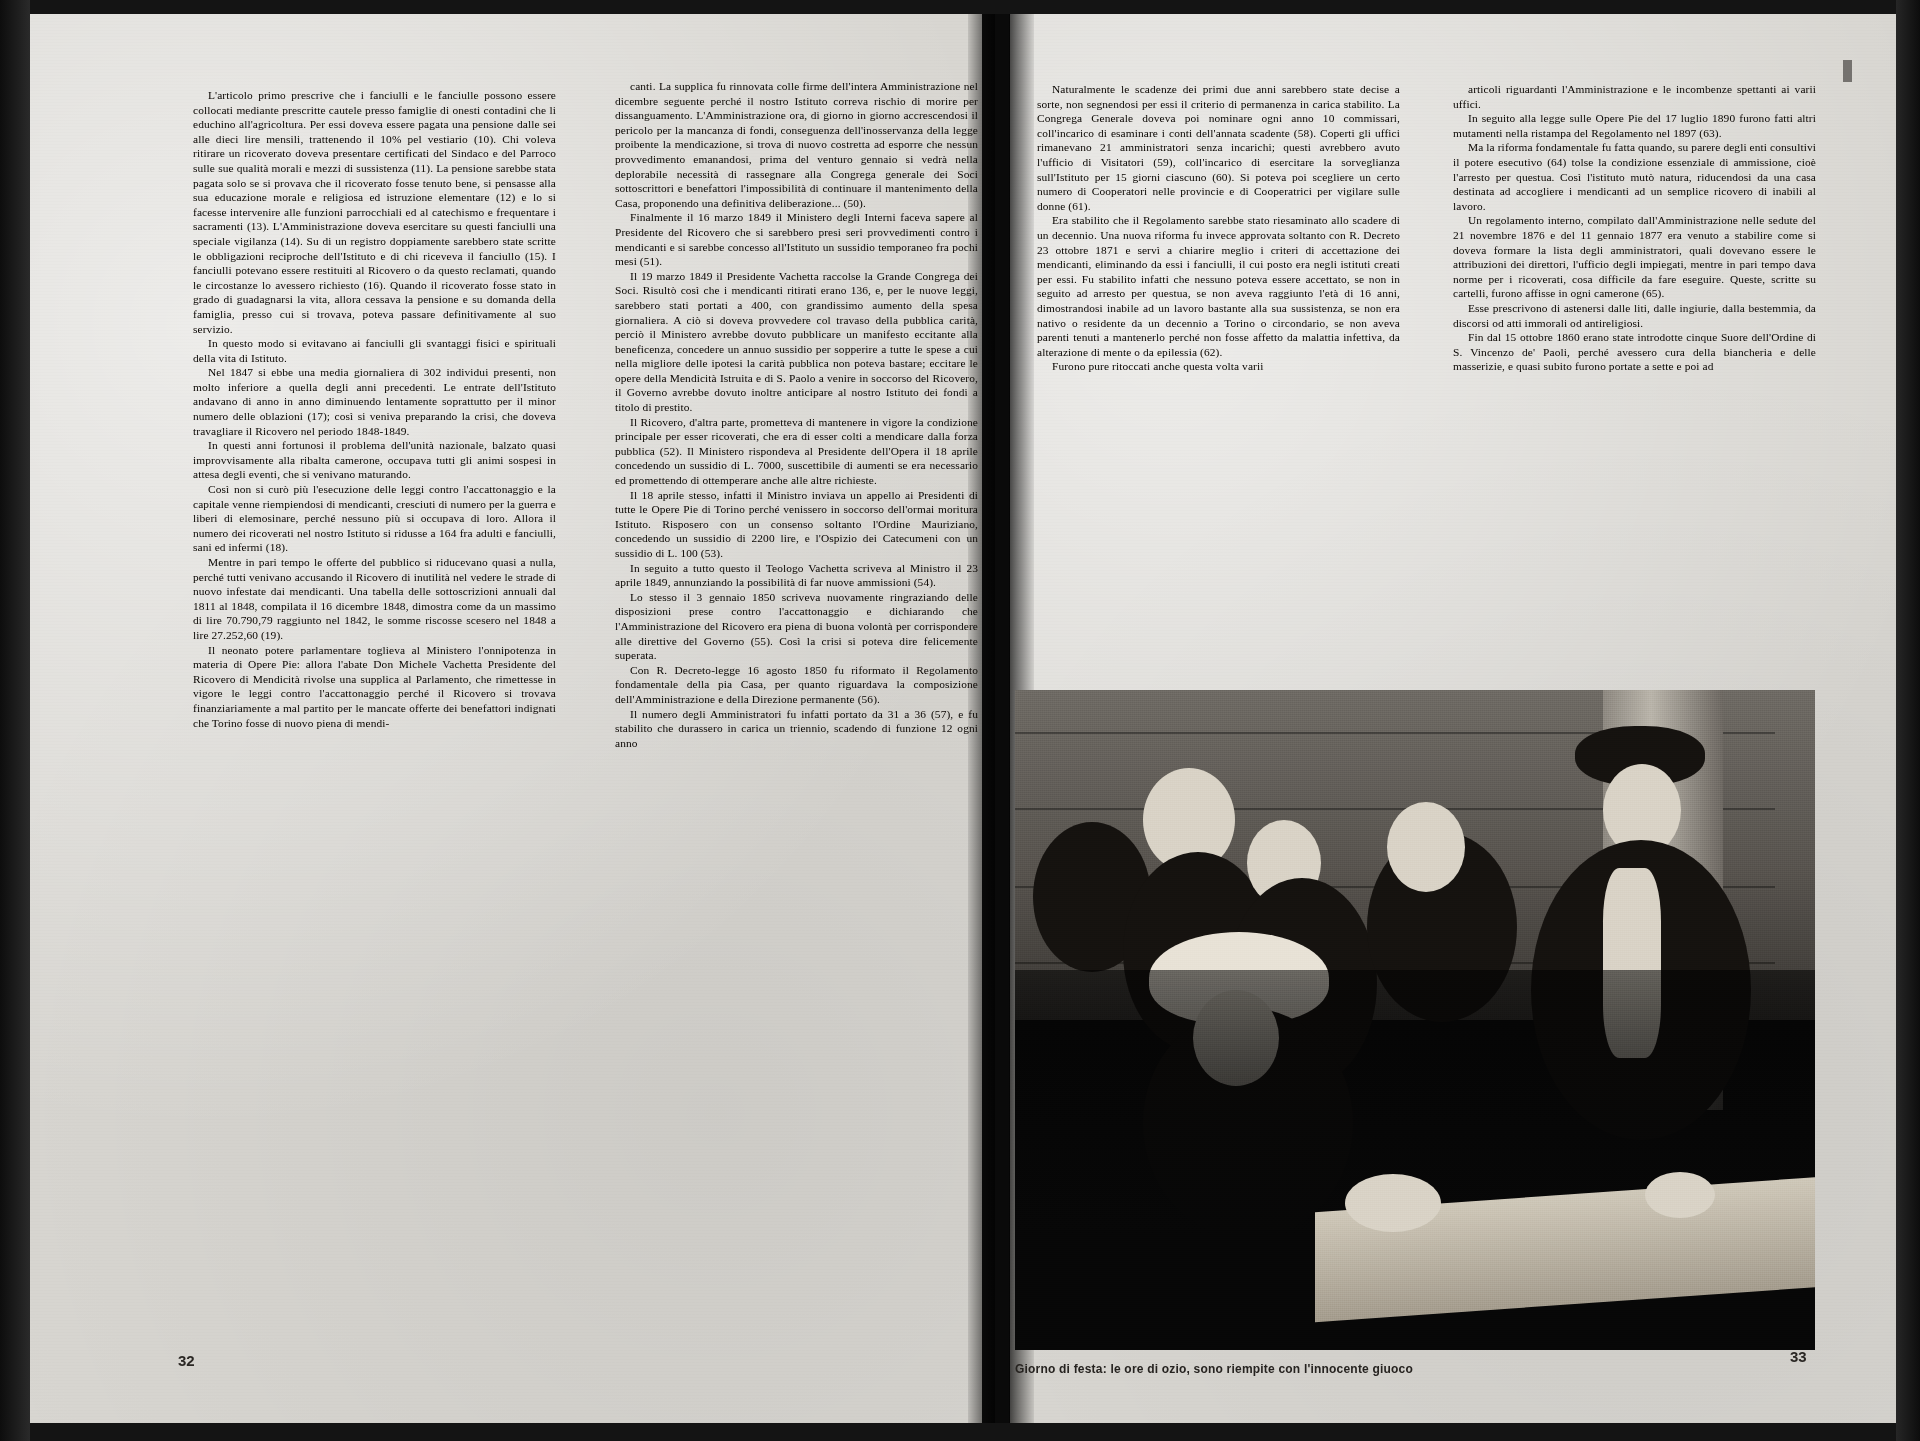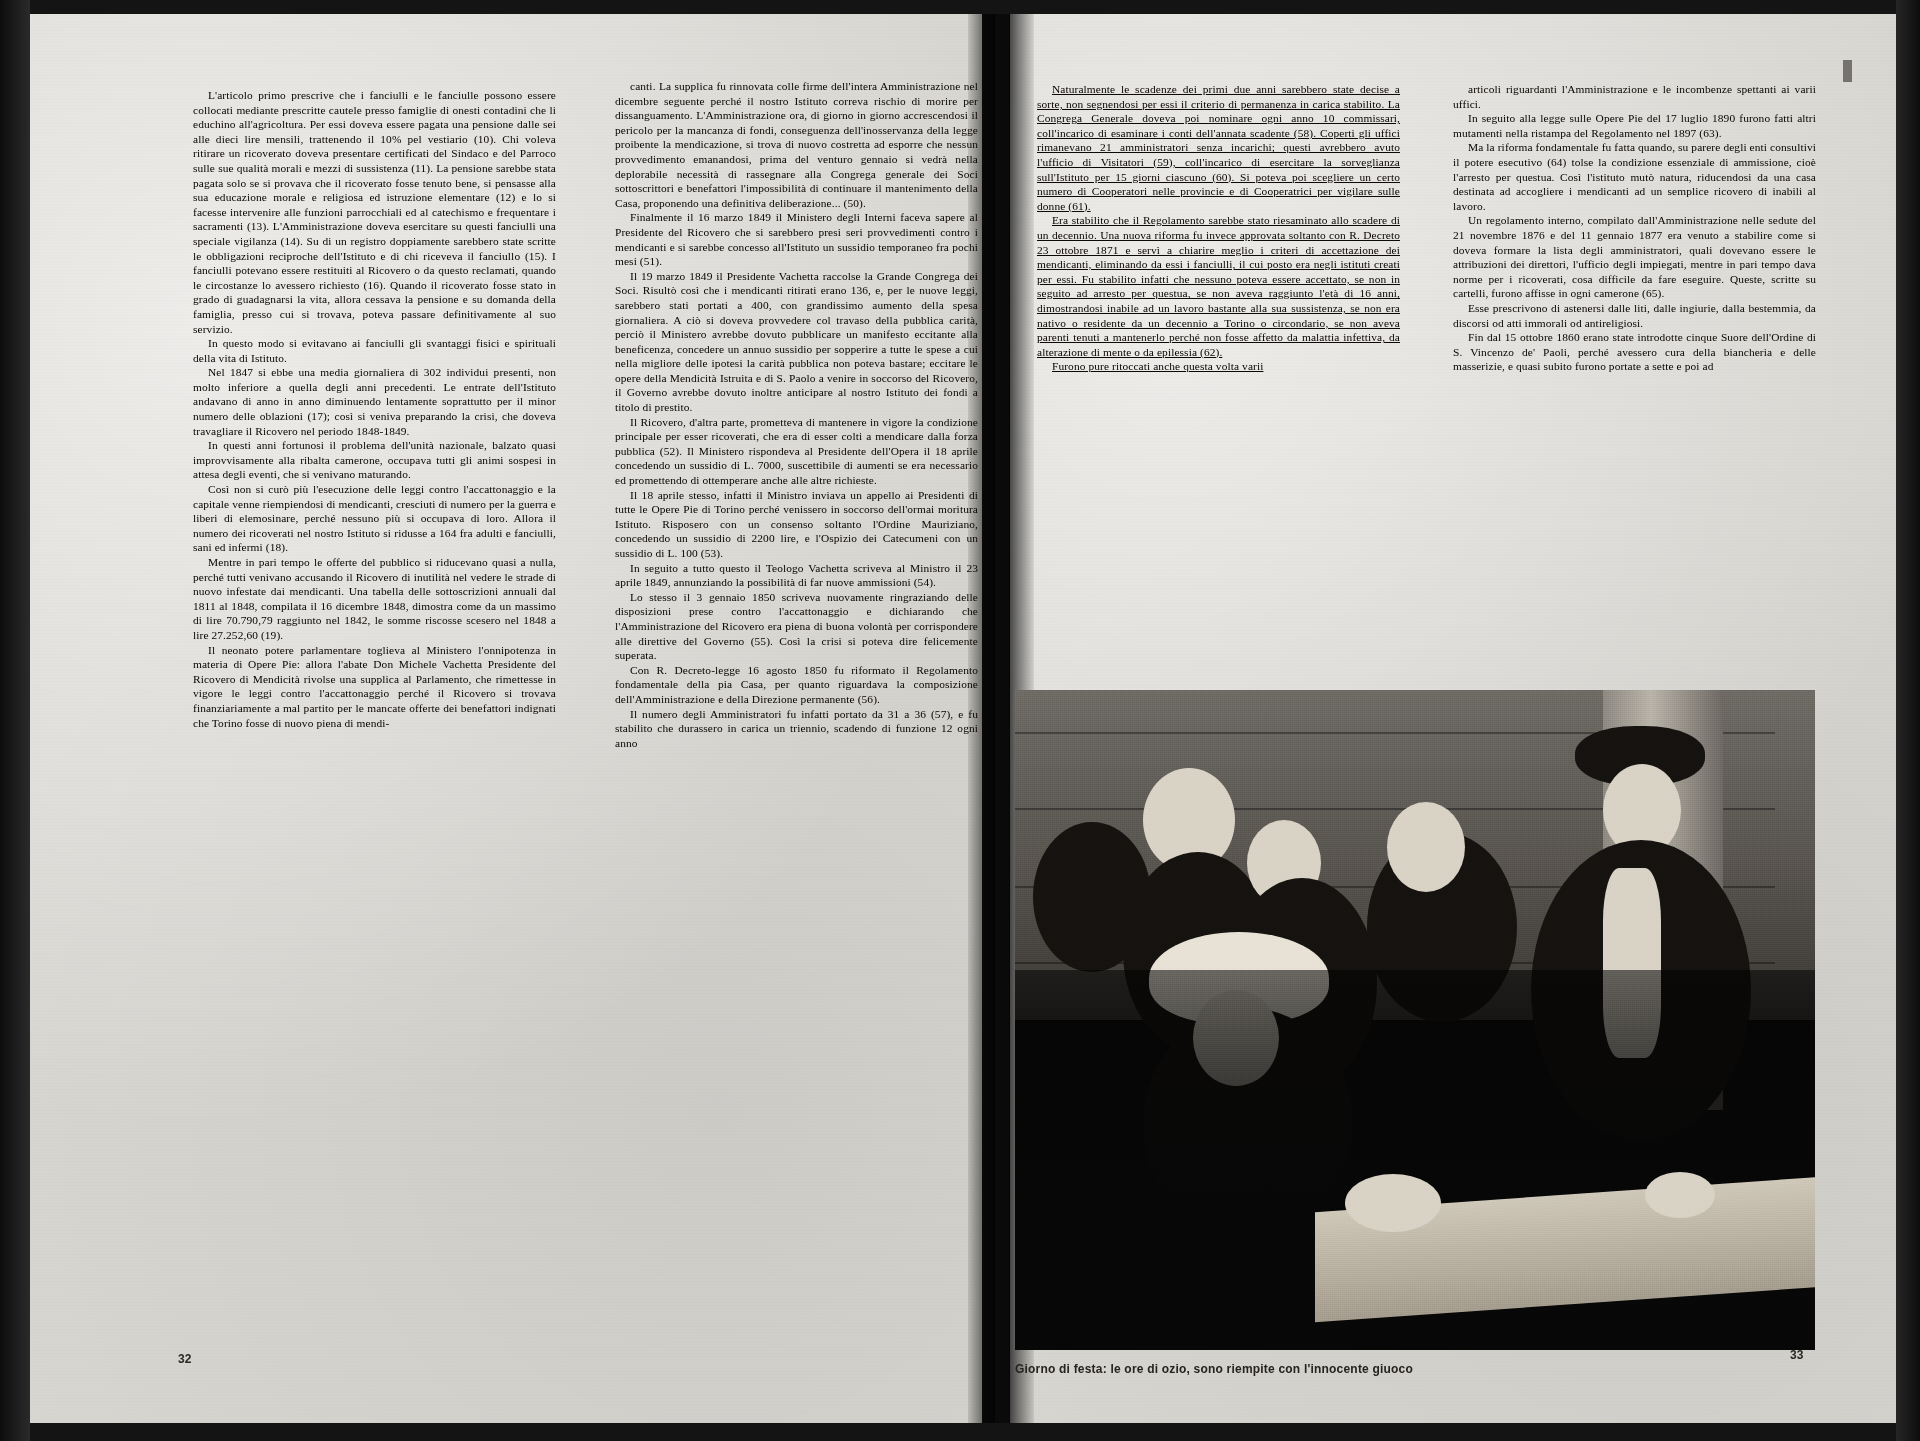--- a/index.html
+++ b/index.html
@@ -97,21 +97,21 @@
   .col p.first { text-indent: 15px; }
 
   
   #col-1 { left: 178px;  top: 88px;  width: 378px; }
   #col-2 { left: 600px;  top: 79px;  width: 378px; }
   
   #col-3 { left: 1022px; top: 82px;  width: 378px; }
   #col-4 { left: 1438px; top: 82px;  width: 378px; }
 
   
-  #col-3 { height: 560px; overflow: hidden; text-decoration: underline; }
+  #col-3 { height: 560px; overflow: hidden; }
   #col-4 { height: 560px; overflow: hidden; }
 
   
   .photo-wrap {
     position: absolute;
     left: 1015px;
     top: 690px;
     width: 800px;
     height: 660px;
   }
@@ -181,21 +181,21 @@
     font-weight: bold;
     letter-spacing: 0.2px;
     color: #262320;
     filter: blur(0.2px);
   }
 
   
   .folio {
     position: absolute;
     font-family: "Liberation Sans", sans-serif;
-    font-size: 12px;
+    font-size: 15px;
     font-weight: bold;
     color: #2a2724;
   }
   #folio-left  { left: 178px;  top: 1352px; }
   #folio-right { left: 1790px; top: 1348px; }
 
   .corner-mark {
     position: absolute;
     right: 44px; top: 46px;
     width: 9px; height: 22px;

